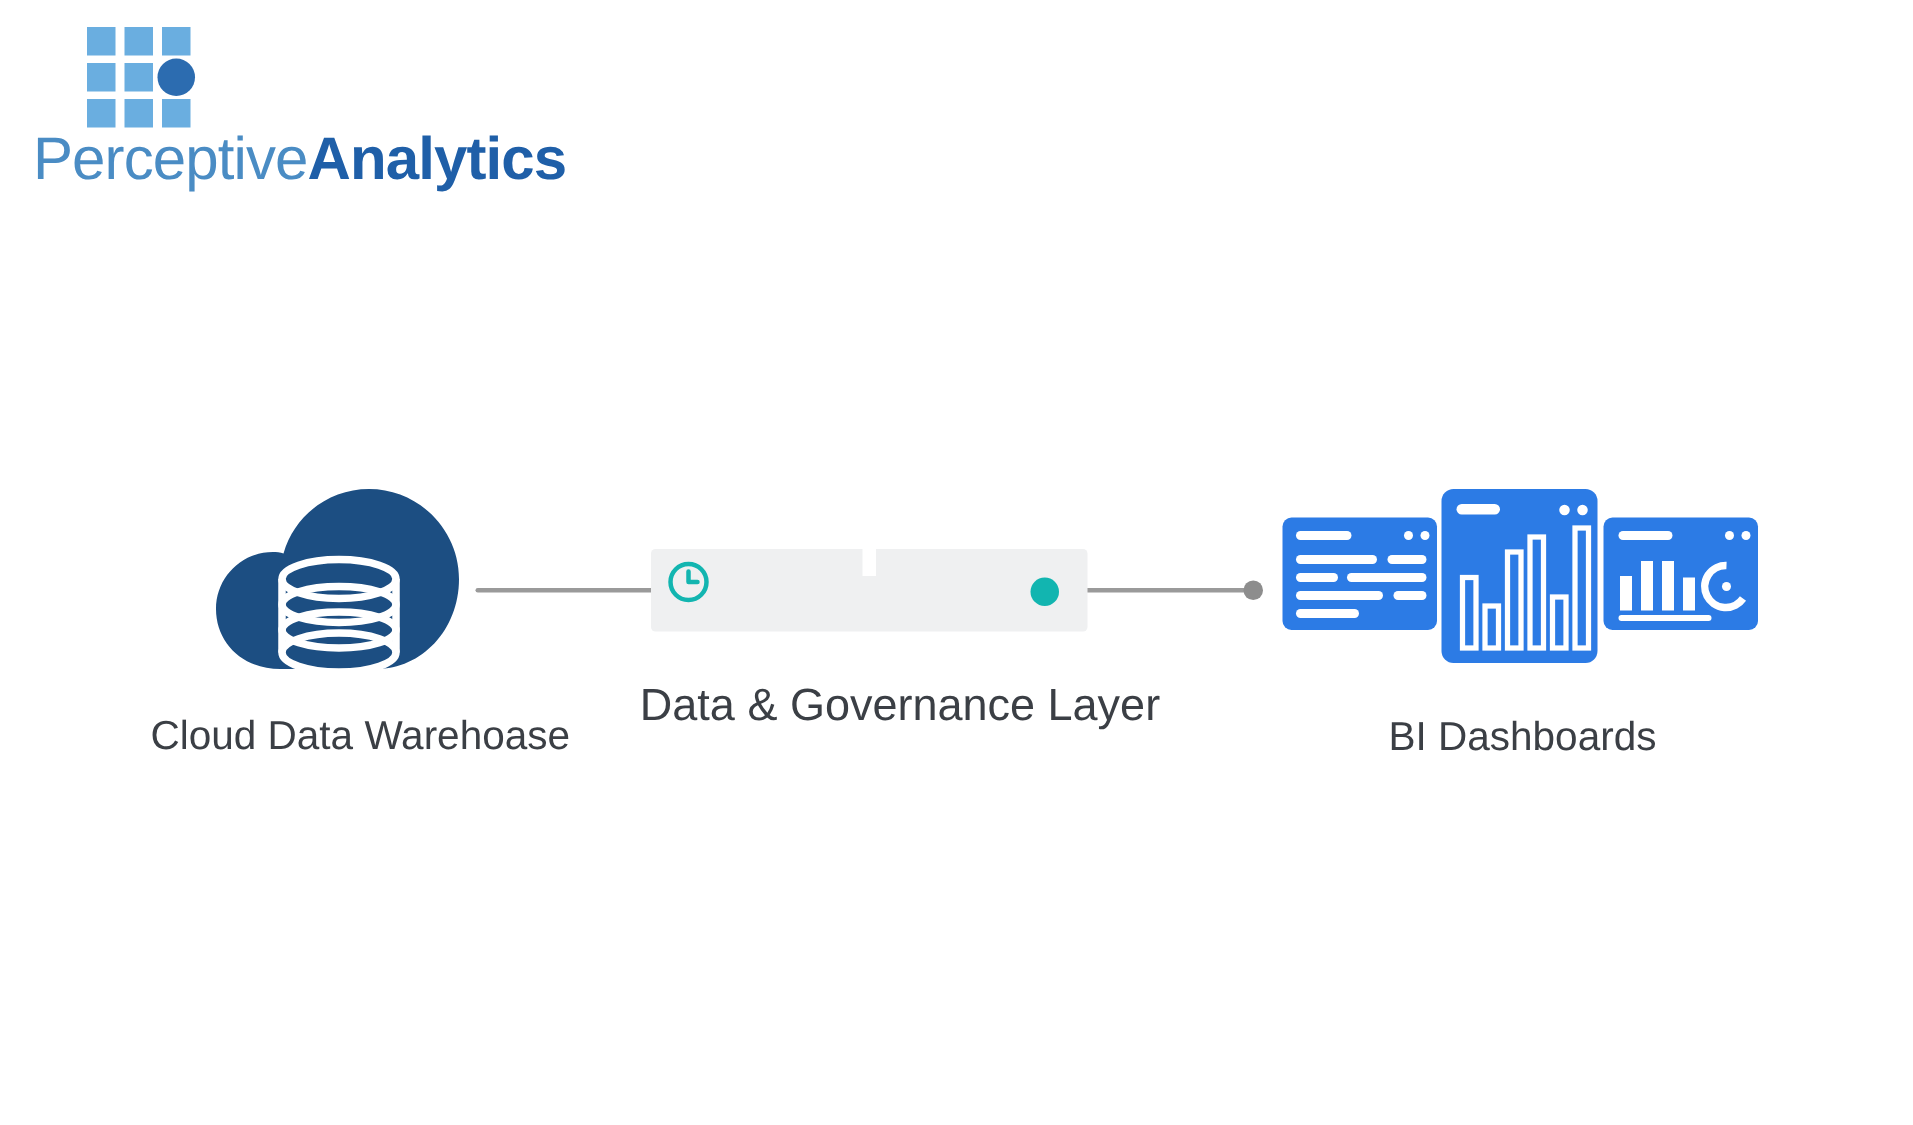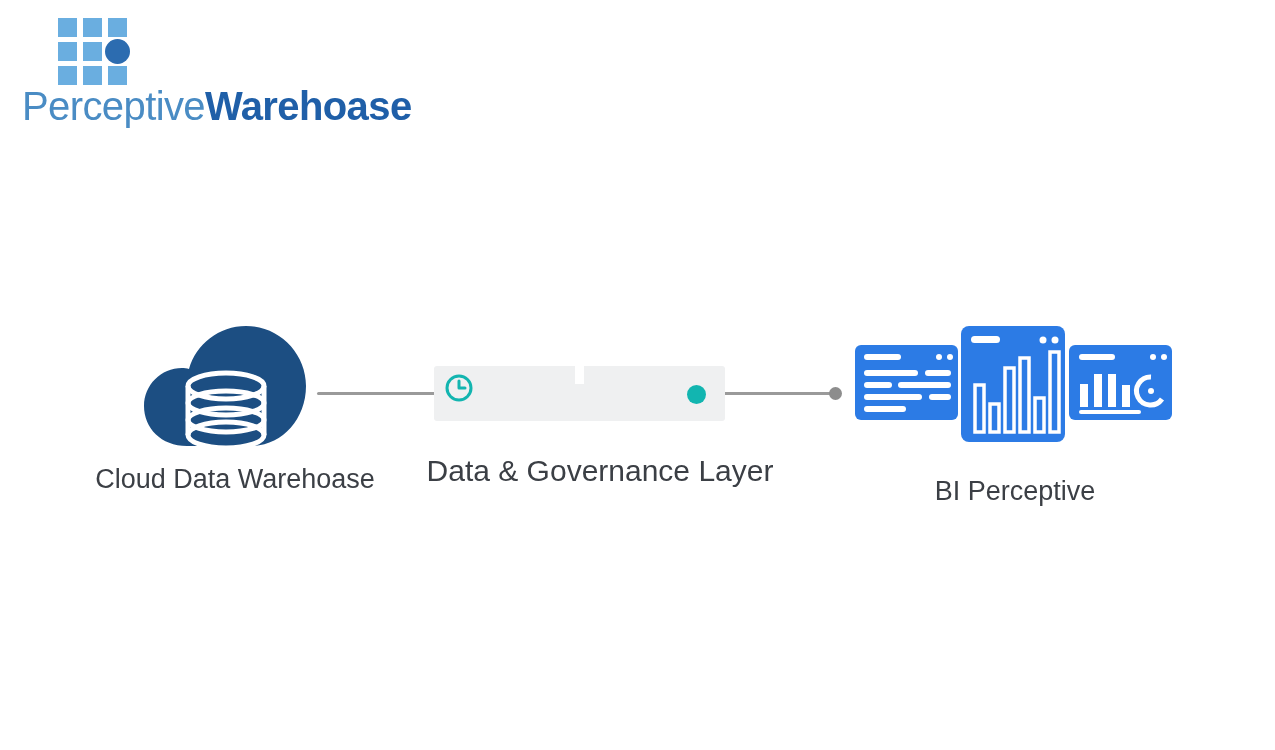--- a/index.html
+++ b/index.html
@@ -177,23 +177,24 @@
   
   .node-label {
     position: absolute;
     text-align: center;
     color: #3b3f45;
     font-weight: 400;
     white-space: nowrap;
   }
   #label-warehouse {
     left: 0px;
-    top: 146px;
+    top: 157px;
     width: 290px;
     font-size: 27px;
+    text-align: right;
   }
   #label-governance {
     left: 0px;
     top: 98px;
     width: 360px;
     font-size: 30px;
   }
   #label-dashboards {
     left: 0px;
     top: 158px;
@@ -212,21 +213,21 @@
     <span class="logo-cell c2"></span>
     <span class="logo-cell c3"></span>
     <span class="logo-cell c4"></span>
     <span class="logo-cell c6"></span>
     <span class="logo-cell c7"></span>
     <span class="logo-cell c8"></span>
     <span id="logo-dot"></span>
   </div>
 
   <div id="logo-wordmark">
-    <span id="logo-word-1">Perceptive</span><span id="logo-word-2">Warehoase</span>
+    <span id="logo-word-1">Perceptive</span><span id="logo-word-2">Analytics</span>
   </div>
 
 </div>
 
 <div id="stage">
 
   <div id="connector-left" class="connector"></div>
   <div id="connector-right" class="connector"></div>
   <div id="connector-end-dot"></div>
 
@@ -306,16 +307,16 @@
           <rect x="243" y="52" width="8" height="33" fill="#ffffff"></rect>
           <rect x="257" y="52" width="8" height="33" fill="#ffffff"></rect>
           <rect x="271" y="63" width="8" height="22" fill="#ffffff"></rect>
           <rect x="228" y="88" width="62" height="4" rx="2" fill="#ffffff"></rect>
           <path d="M300 55 a14 14 0 1 0 11 22" fill="none" stroke="#ffffff" stroke-width="5"></path>
           <circle cx="300" cy="69" r="3" fill="#ffffff"></circle>
         </g>
 
       </svg>
     </div>
-    <div id="label-dashboards" class="node-label">BI Perceptive</div>
+    <div id="label-dashboards" class="node-label">BI Dashboards</div>
   </div>
 
 </div>
 
 </body></html>

